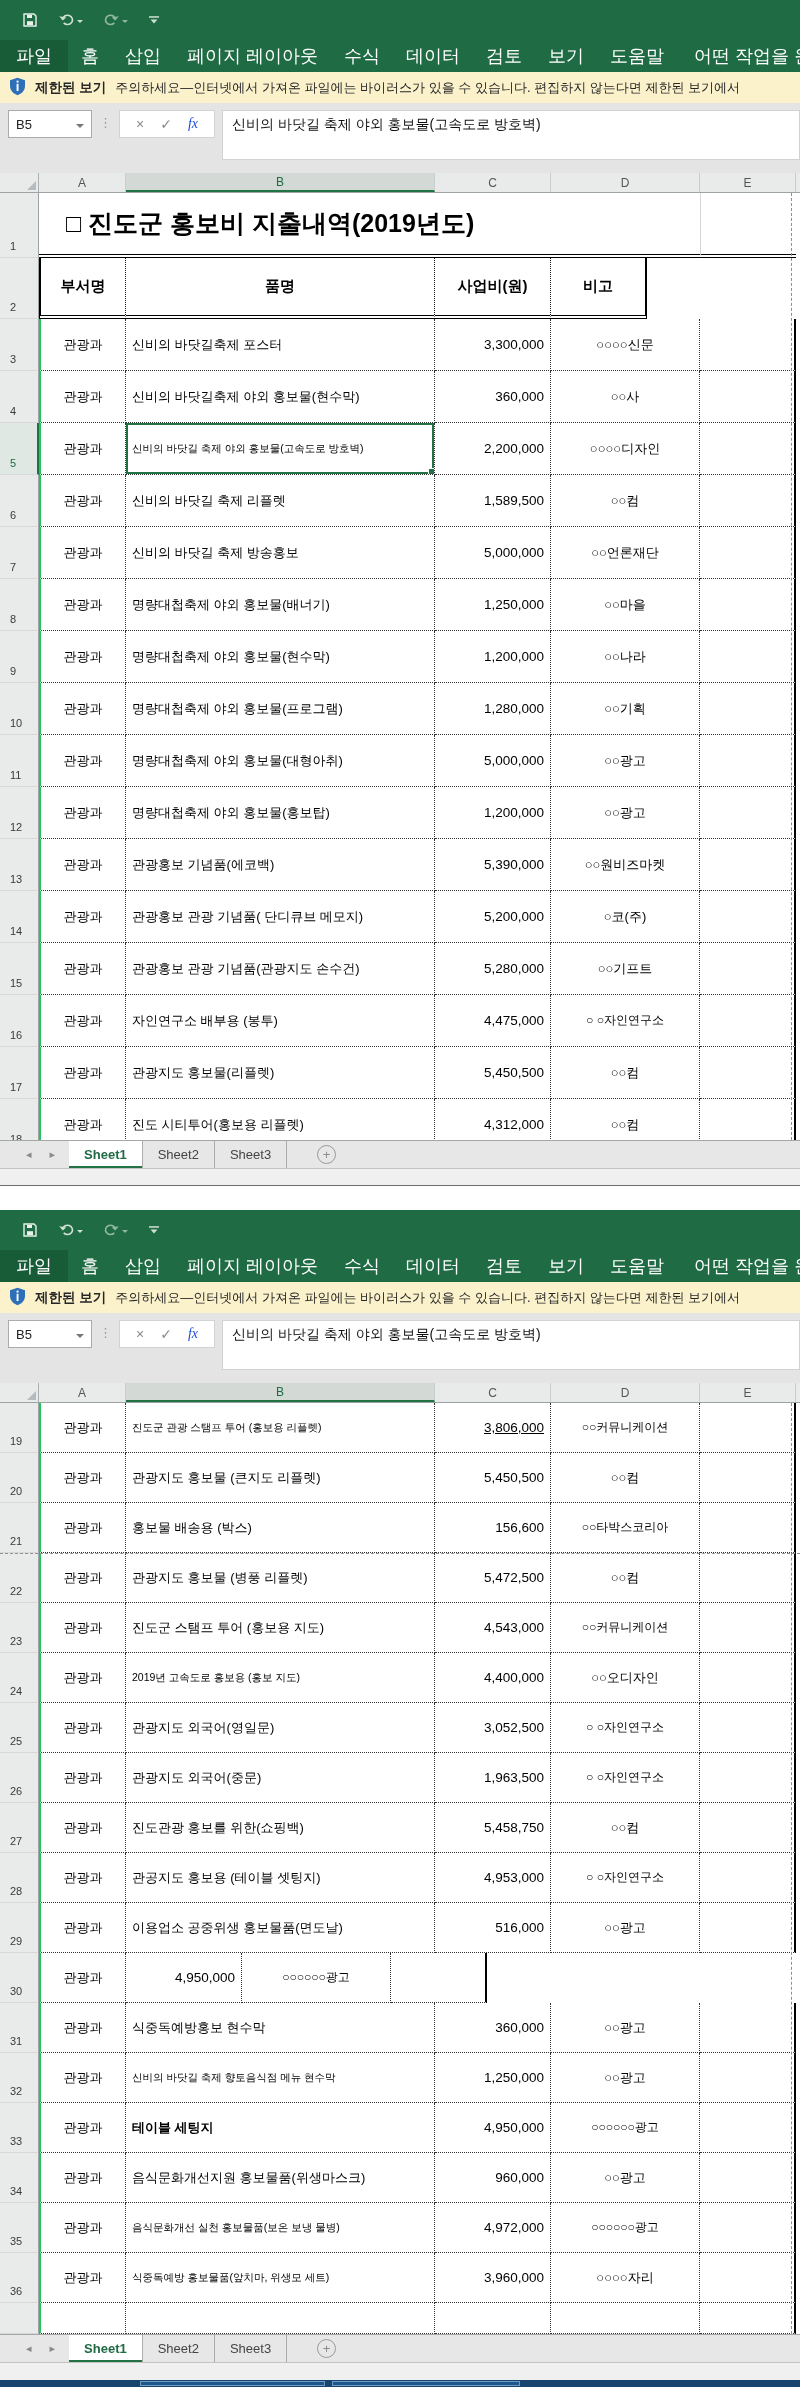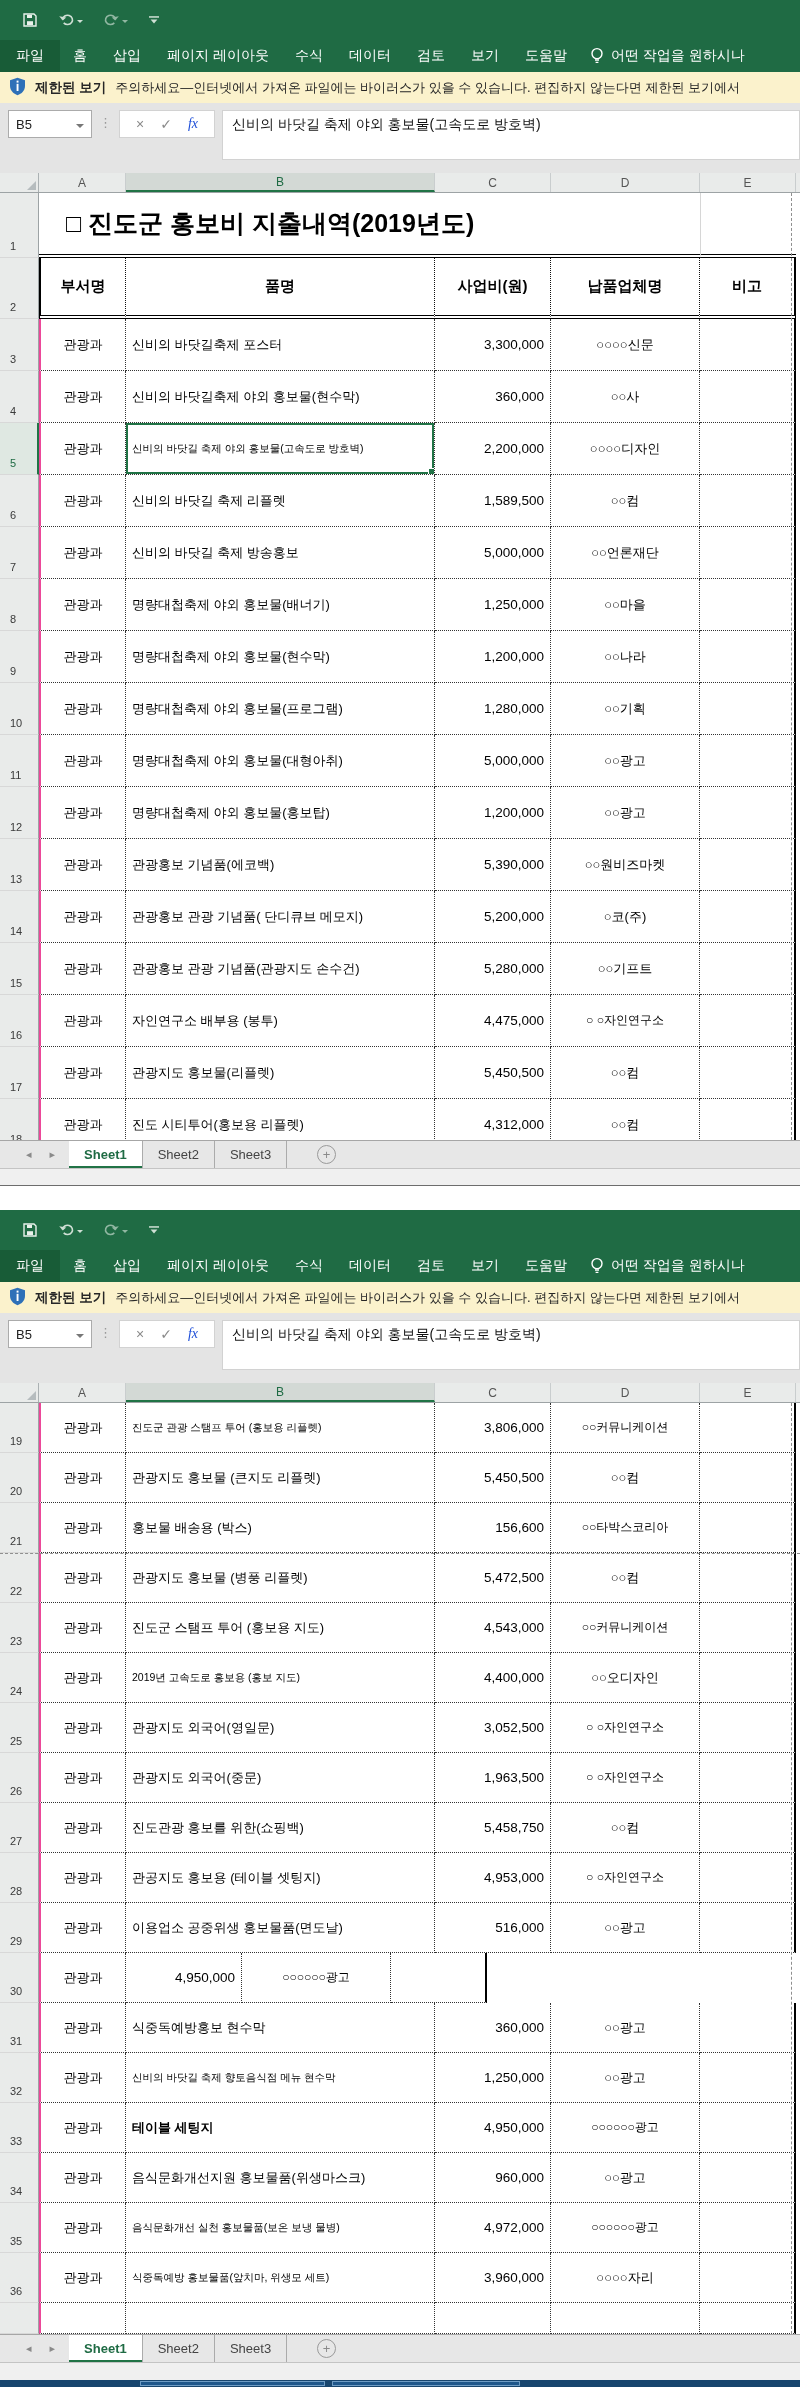--- a/index.html
+++ b/index.html
@@ -11,21 +11,21 @@
   .gap{height:24px;background:#fff;}
 
   
   .titlebar{height:40px;background:#1F6B44;display:flex;align-items:center;padding-left:22px;gap:20px;}
   .qat{display:flex;align-items:center;color:#E9F1EB;}
   .qat svg{display:block;}
   .mini-caret{width:0;height:0;border:3px solid transparent;border-top-color:#cfe0d5;margin-left:2px;margin-top:6px;}
 
   
   .menubar{height:32px;background:#1F6B44;display:flex;align-items:center;color:#fff;
-           font-size:14px;white-space:nowrap;overflow:hidden;}
+           font-size:18px;white-space:nowrap;overflow:hidden;}
   .mi{padding:0 13px;height:100%;display:flex;align-items:center;cursor:default;}
   .mi.mi-file{background:#185C37;padding:0 16px;}
   .tellme{display:flex;align-items:center;gap:7px;margin-left:10px;overflow:hidden;}
 
   
   .warnbar{height:31px;background:#FBF2CC;display:flex;align-items:center;gap:9px;
            padding-left:9px;font-size:13px;color:#262626;white-space:nowrap;overflow:hidden;}
   .warnbar .wtitle{font-weight:bold;font-size:13.5px;}
 
   
@@ -65,21 +65,21 @@
   .gut.selgut{background:#DFE8E2;border-right:2px solid #217346;color:#1F6B44;}
   .cell{box-sizing:border-box;display:flex;align-items:center;overflow:hidden;position:relative;}
   .tcell-main{width:661px;border-bottom:4px double #000;box-sizing:border-box;display:flex;align-items:center;
               font-size:25px;font-weight:bold;color:#000;padding-left:27px;white-space:nowrap;}
   .tcell-e{width:96px;border-left:1px solid #D6D6D6;border-bottom:4px double #000;box-sizing:border-box;}
   .hcell{justify-content:center;font-weight:bold;font-size:15px;color:#000;
          border-right:1px dotted #111;border-bottom:4px double #000;}
   .hcell.first{border-left:2px solid #000;}
   .hcell.last{border-right:2px solid #000;}
   .dcell{border-right:1px dotted #333;border-bottom:1px dotted #333;font-size:13px;color:#000;}
-  .dcell.first{border-left:2px solid #ec4899;font-family:Liberation Serif, serif;}
+  .dcell.first{border-left:2px solid #22c55e;font-family:Liberation Serif, serif;}
   .dcell.last{border-right:2px solid #000;}
   .ca{justify-content:center;}
   .cb{justify-content:flex-start;padding-left:6px;white-space:nowrap;}
   .cb.fsm{font-size:10.5px;}
   .cc{justify-content:flex-end;padding-right:6px;font-size:13.5px;}
   .cd{justify-content:center;white-space:nowrap;}
   .cd.vsm{font-size:12px;}
   .selcell{box-shadow:inset 0 0 0 2px #217346;}
   .handle{position:absolute;right:-2px;bottom:-2px;width:6px;height:6px;background:#217346;border:1px solid #fff;z-index:3;}
   .pbv{position:absolute;top:0;bottom:0;left:791px;width:0;border-left:1px dashed #8f8f8f;z-index:2;}
@@ -191,21 +191,20 @@
           <div class="grow trow">
             <div class="gut">1</div>
             <div class="cell tcell-main">□ 진도군 홍보비 지출내역(2019년도)</div>
             <div class="cell tcell-e"></div>
           </div>
           <div class="grow hrow">
             <div class="gut">2</div>
             <div class="cell hcell first" style="width: 87px;">부서명</div>
             <div class="cell hcell" style="width: 309px;">품명</div>
             <div class="cell hcell" style="width: 116px;">사업비(원)</div>
-            <div class="cell hcell" style="width: 149px;">납품업체명</div>
             <div class="cell hcell last" style="width: 96px;">비고</div>
           </div>
           <div class="grow">
             <div class="gut">3</div>
             <div class="cell dcell ca first" style="width: 87px;">관광과</div>
             <div class="cell dcell cb" style="width: 309px;">신비의 바닷길축제 포스터</div>
             <div class="cell dcell cc" style="width: 116px;">3,300,000</div>
             <div class="cell dcell cd" style="width: 149px;">○○○○신문</div>
             <div class="cell dcell ce last" style="width: 96px;"></div>
           </div>
@@ -427,21 +426,21 @@
         <div class="ch" style="width: 149px;">D</div>
         <div class="ch" style="width: 96px;">E</div>
         <div class="ch ch-fill"></div>
       </div>
     <div class="rowsview">
       <div>
           <div class="grow">
             <div class="gut">19</div>
             <div class="cell dcell ca first" style="width: 87px;">관광과</div>
             <div class="cell dcell cb fsm" style="width: 309px;">진도군 관광 스탬프 투어 (홍보용 리플렛)</div>
-            <div class="cell dcell cc" style="width: 116px;">3,806,000</div>
+            <div class="cell dcell cc" style="width: 116px; text-decoration: underline;">3,806,000</div>
             <div class="cell dcell cd vsm" style="width: 149px;">○○커뮤니케이션</div>
             <div class="cell dcell ce last" style="width: 96px;"></div>
           </div>
           <div class="grow">
             <div class="gut">20</div>
             <div class="cell dcell ca first" style="width: 87px;">관광과</div>
             <div class="cell dcell cb" style="width: 309px;">관광지도 홍보물 (큰지도 리플렛)</div>
             <div class="cell dcell cc" style="width: 116px;">5,450,500</div>
             <div class="cell dcell cd" style="width: 149px;">○○컴</div>
             <div class="cell dcell ce last" style="width: 96px;"></div>

